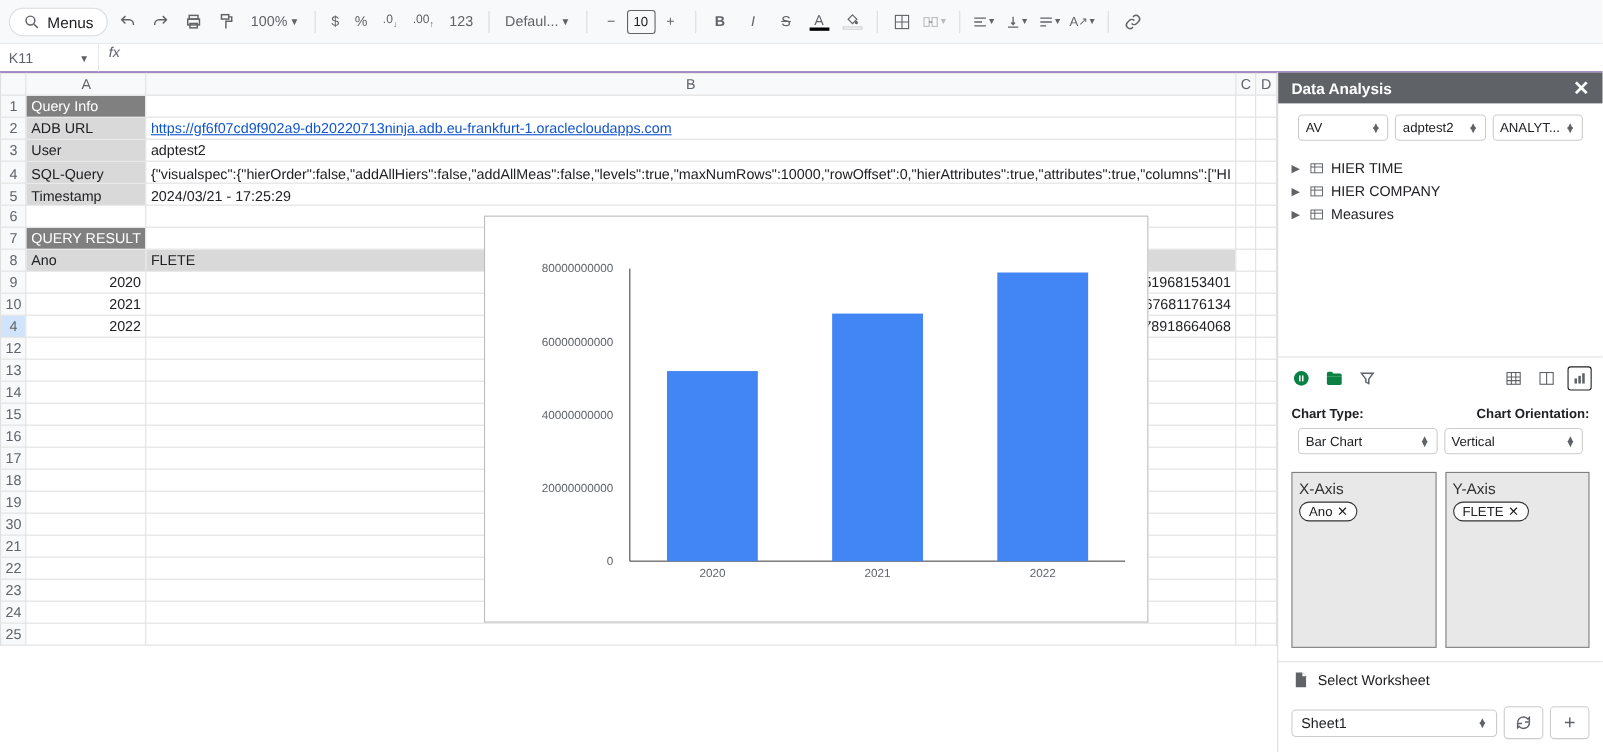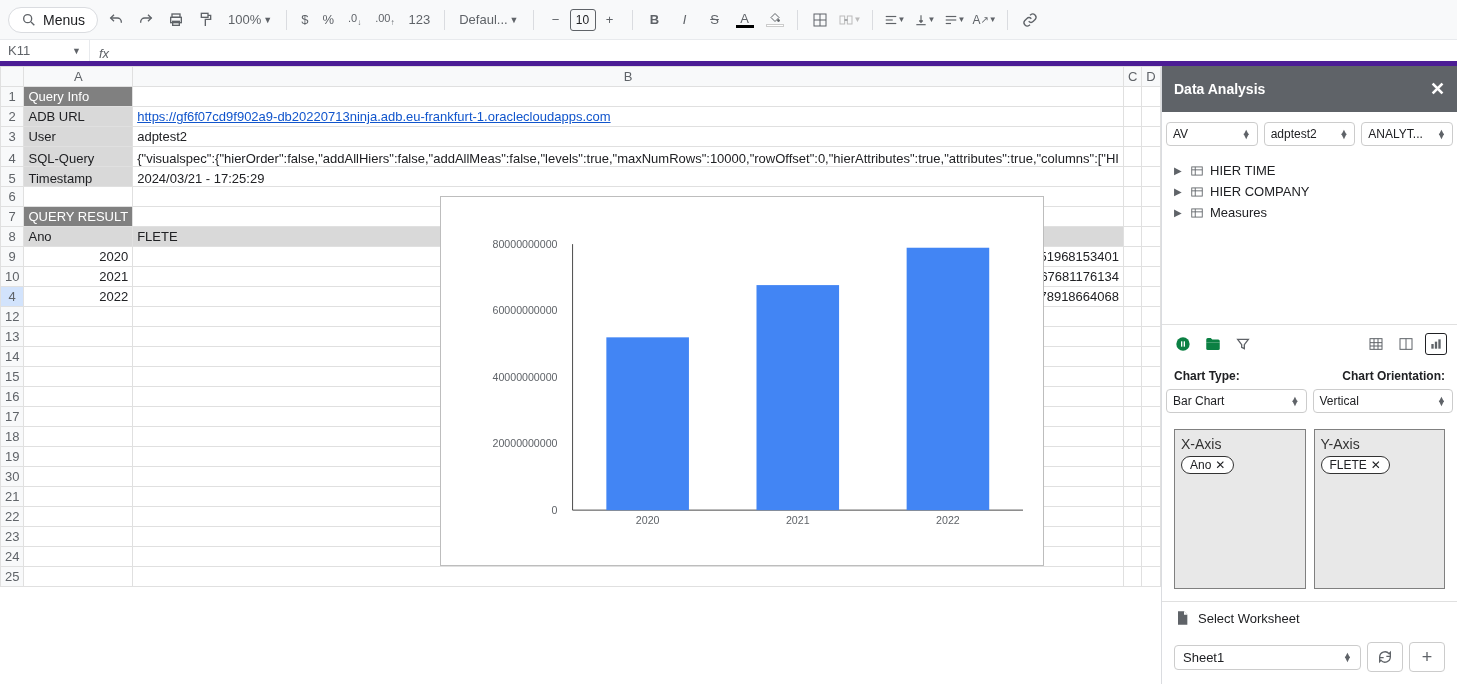--- a/index.html
+++ b/index.html
@@ -11,21 +11,21 @@
   .search-pill .sicon { width: 16px; height: 16px; }
   .tb-btn { width: 24px; height: 24px; display: flex; align-items: center; justify-content: center; border-radius: 4px; cursor: pointer; color: #5f6368; }
   .tb-txt { color: #5f6368; font-size: 13px; padding: 0 4px; display:flex; align-items:center; gap:2px; }
   .vline { width: 1px; height: 20px; background: #dadce0; margin: 0 4px; }
   .fontsize-group { display: flex; align-items: center; gap: 2px; }
   .fontsize-box { width: 26px; height: 22px; border: 1px solid #5f6368; border-radius: 3px; display: flex; align-items: center; justify-content: center; font-size: 12px; }
   .font-color-btn { display:flex; flex-direction:column; align-items:center; gap:0; }
   .font-color-bar { width:18px; height:3px; }
 
   
-  .fbar { display: flex; align-items: flex-end; height: 26px; border-bottom: 5px solid #4c1d95; }
+  .fbar { display: flex; align-items: flex-start; height: 26px; border-bottom: 1px solid #4c1d95; }
   .namebox { width: 90px; height: 100%; display: flex; align-items: center; justify-content: space-between; padding: 0 8px; border-right: 1px solid #e8eaed; font-size: 13px; color:#5f6368; }
   .fx { width: 28px; text-align: center; font-style: italic; color: #5f6368; }
 
   
   .main { display: flex; height: calc(684px - 40px - 26px); }
   .sheet-area { flex: 1; position: relative; overflow: hidden; }
   .sidepanel { width: 296px; border-left: 1px solid #dadce0; display: flex; flex-direction: column; background:#fff; }
 
   
   table.grid { border-collapse: collapse; table-layout: fixed; }
@@ -36,24 +36,24 @@
   .shaded { background: #d9d9d9; }
   .link { color: #1155cc; text-decoration: underline; cursor: pointer; }
   .cell-r { text-align: right; }
   .tall { height: 40px; vertical-align: bottom; }
 
   
   .chart-box { position: absolute; left: 440px; top: 130px; width: 604px; height: 370px; background: #fff; border: 1px solid #bdbdbd; padding: 20px 20px 10px 50px; }
   .chart-svg { width: 100%; height: 100%; }
 
   
-  .sp-header { background: #5f6368; color: #fff; height: 46px; display: flex; align-items: center; justify-content: space-between; padding: 0 12px; font-size: 14px; font-weight: bold; }
+  .sp-header { background: #5f6368; color: #fff; height: 28px; display: flex; align-items: center; justify-content: space-between; padding: 0 12px; font-size: 14px; font-weight: bold; }
   .sp-close { cursor: pointer; font-size:18px; }
   .sp-conn { display: flex; align-items: center; gap: 8px; padding: 10px 12px; border-bottom: 1px solid #e0e0e0; font-size:13px; }
-  .sp-selects { display: flex; gap: 6px; padding: 10px 4px; }
+  .sp-selects { display: flex; gap: 6px; padding: 10px 18px; }
   .sp-select { flex:1; border: 1px solid #ccc; border-radius: 4px; padding: 4px 6px; font-size: 12px; display:flex; justify-content:space-between; align-items:center; background:#fff; cursor:pointer; min-width:0; overflow:hidden; }
   .tree { padding: 4px 12px 12px; font-size: 13px; flex: 0 0 auto; }
   .tree-item { display: flex; align-items: center; gap: 6px; padding: 3px 0; cursor: pointer; }
   .tree-caret { width:10px; font-size:10px; color:#5f6368; }
   .tree-icon { width:14px; height:14px; }
   .sp-iconrow { display:flex; align-items:center; justify-content:space-between; padding: 8px 10px; border-top:1px solid #e0e0e0; }
   .sp-iconrow .left, .sp-iconrow .right { display:flex; gap:8px; }
   .sp-icon { width:22px; height:22px; display:flex; align-items:center; justify-content:center; cursor:pointer; border-radius:3px; }
   .sp-icon.sel { border:1px solid #202124; }
   .sp-labels { display:flex; justify-content:space-between; padding:6px 12px; font-size:12px; font-weight:bold; }

